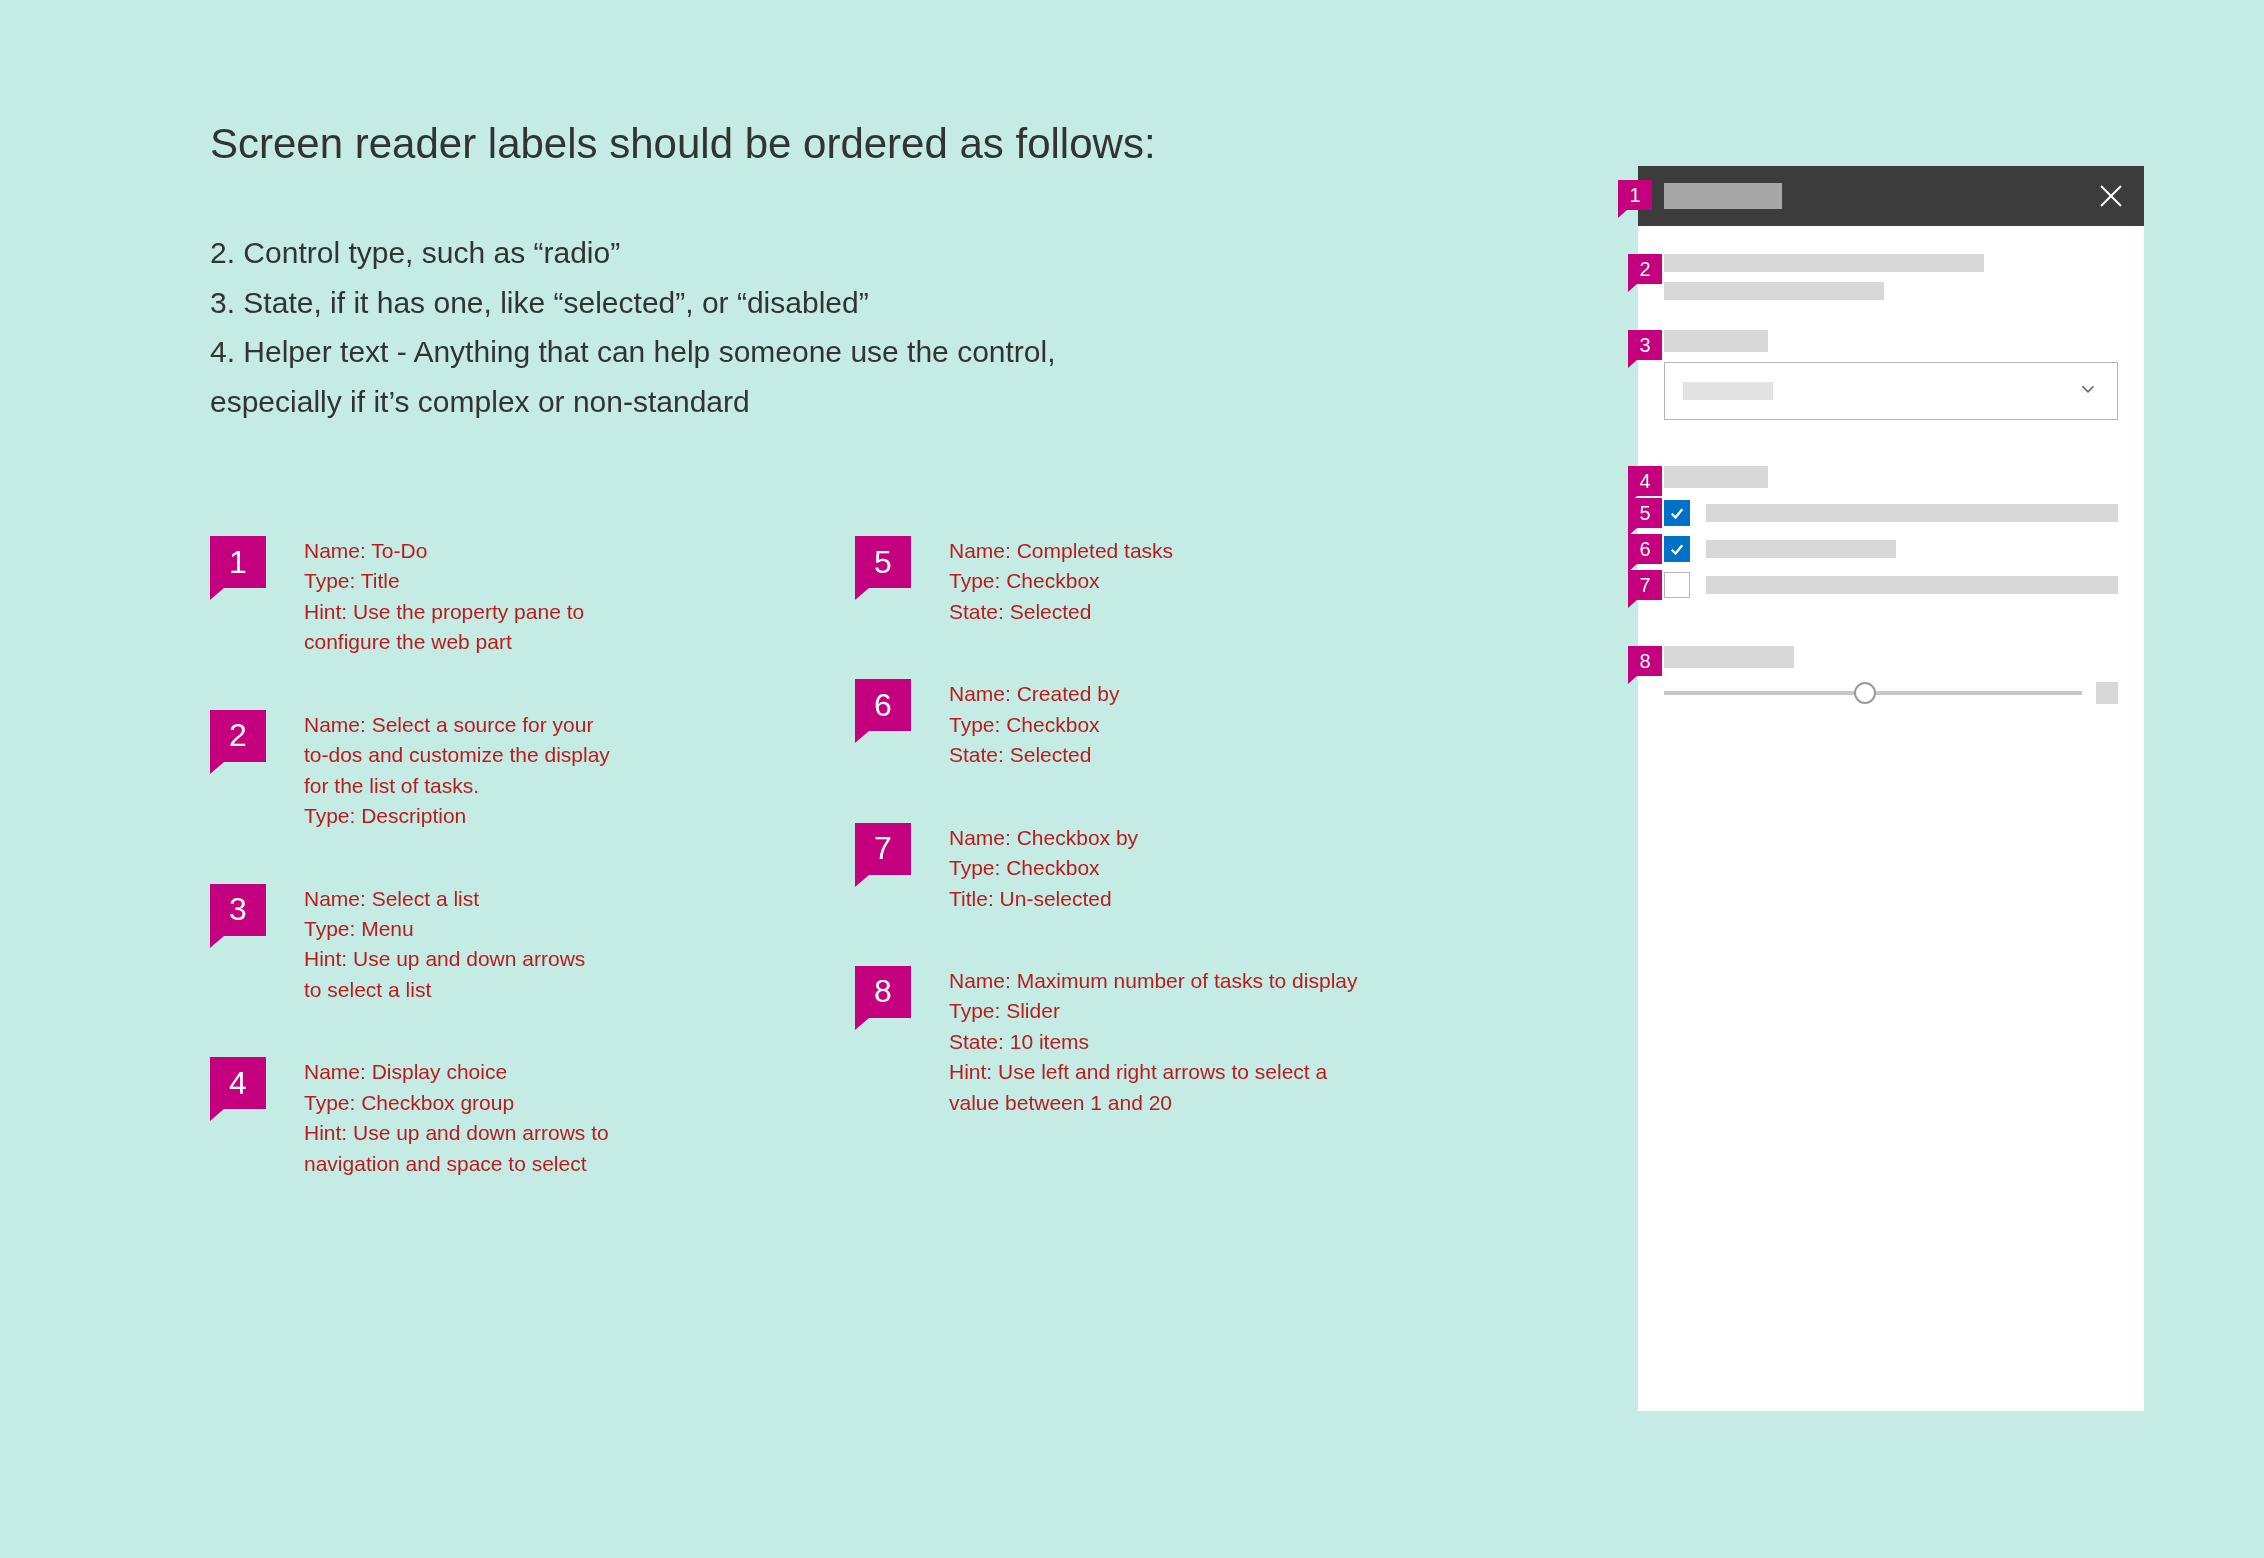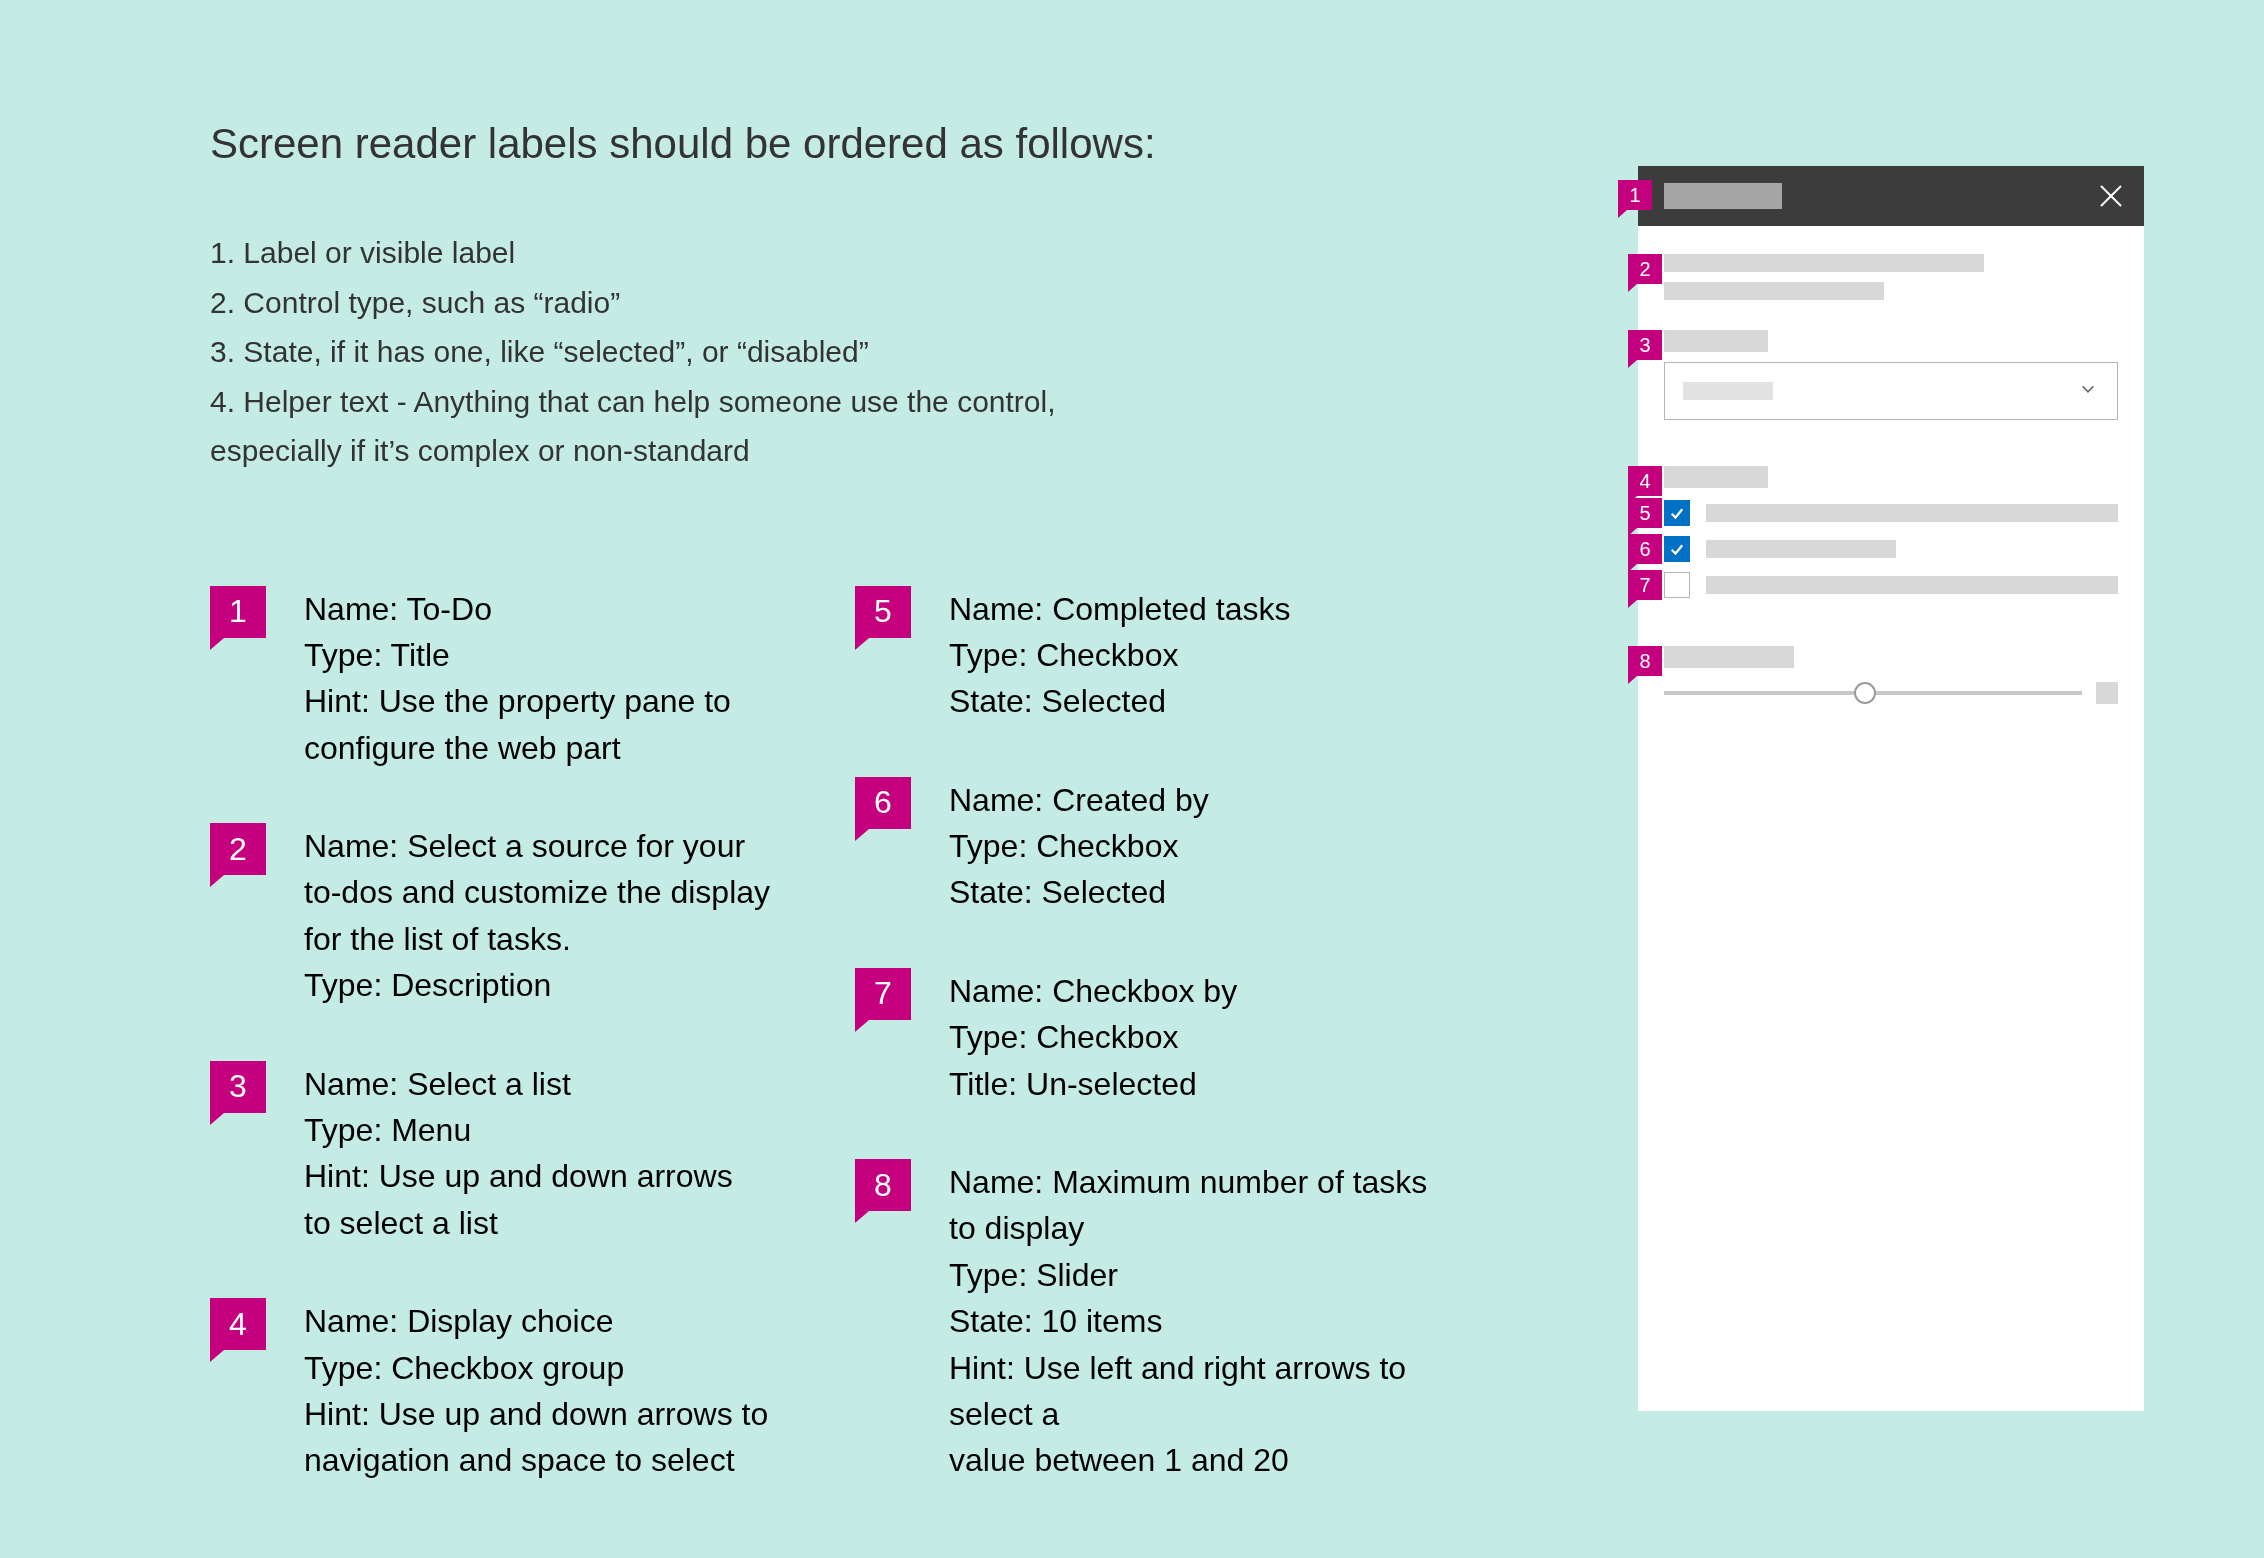--- a/index.html
+++ b/index.html
@@ -68,23 +68,23 @@
   .callout::after {
     content: "";
     position: absolute;
     left: 0;
     bottom: -12px;
     border-top: 12px solid #c5007f;
     border-right: 14px solid transparent;
     width: 0; height: 0;
   }
   .item-body {
-    font-size: 32px;
+    font-size: 21px;
     line-height: 1.45;
-    color: #000000;
+    color: #b91c1c;
   }
 
   
   .mock-wrap {
     position: absolute;
     right: 0;
     top: 46px;
     width: 506px;
   }
   .mock {
@@ -155,21 +155,20 @@
 
 </style>
 </head>
 <body>
 
 <div class="page">
   <div class="left-col">
     <div class="heading">Screen reader labels should be ordered as follows:</div>
 
     <div class="ordered">
-      <div>1. Label or visible label</div>
       <div>2. Control type, such as “radio”</div>
       <div>3. State, if it has one, like “selected”, or “disabled”</div>
       <div>4. Helper text - Anything that can help someone use the control,</div>
       <div>especially if it’s complex or non-standard</div>
     </div>
 
     <div class="two-col-items">
       <div class="item-col">
 
         <div class="item">

